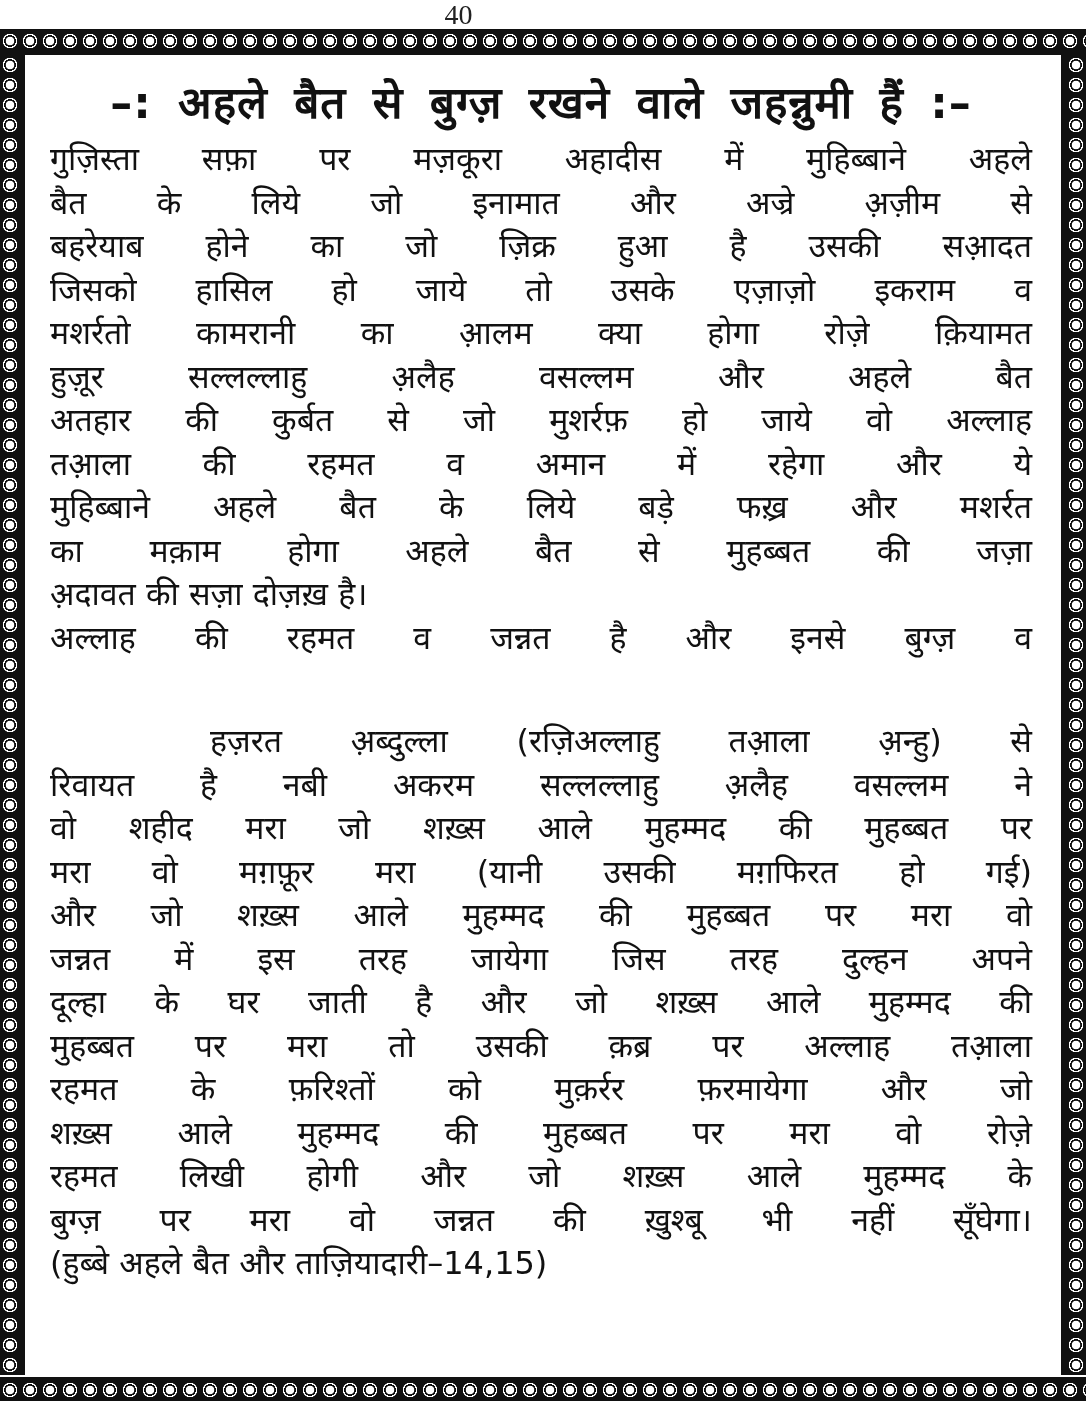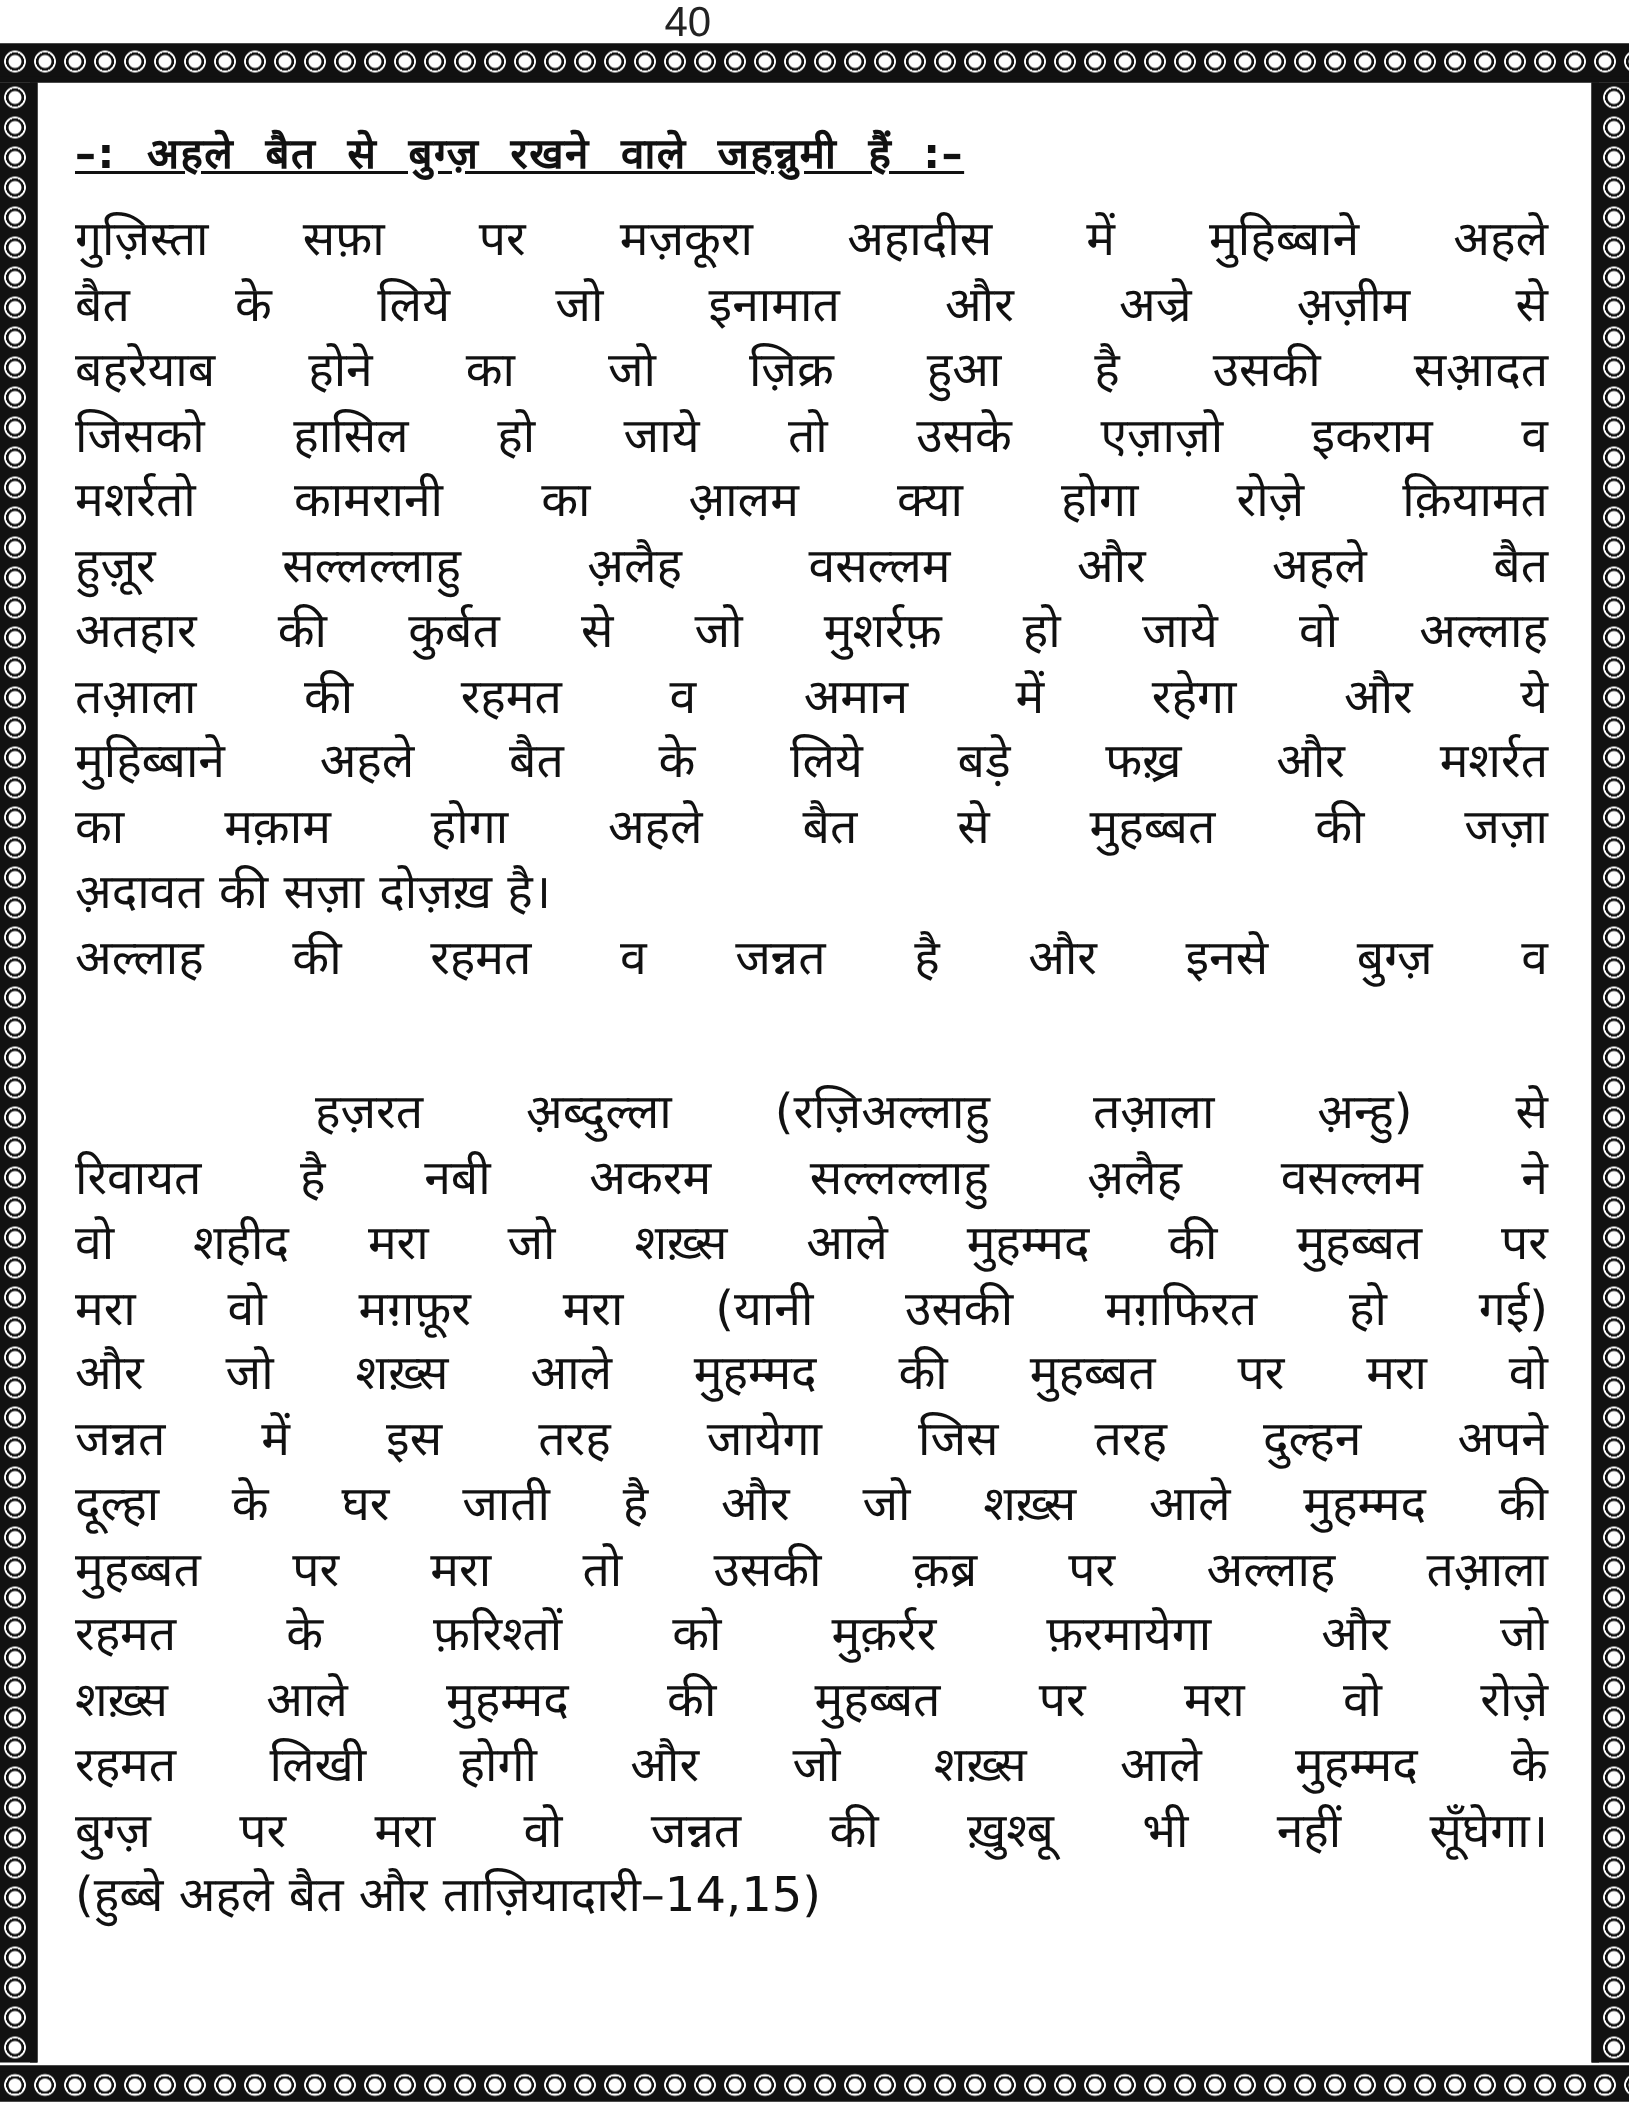--- a/index.html
+++ b/index.html
@@ -1,35 +1,35 @@
 <!DOCTYPE html>
 <html><head>
 <meta charset="utf-8">
 <style>
   html, body { margin:0; padding:0; background:#ffffff; }
   body { width:1086px; height:1405px; position:relative; overflow:hidden;
          font-family:"DejaVu Sans", "Liberation Sans", sans-serif; color:#111; }
   .page-number { position:absolute; top:0; left:0; width:917px; text-align:center;
-         font-family:Liberation Sans, sans-serif; font-size:28px; line-height:30px; color:#222; }
+         font-family:Liberation Serif, serif; font-size:28px; line-height:30px; color:#222; }
   .frame { position:absolute; left:0; top:29px; width:1086px; height:1372px; box-sizing:border-box; }
   .band { position:absolute; background-color:#111;
           background-image: radial-gradient(circle at 50% 50%, #fff 0 4px, transparent 4.6px),
                             radial-gradient(circle at 50% 50%, transparent 0 6px, #fff 6px 7px, transparent 7.5px);
   }
   .band.top { left:0; top:0; width:1086px; height:20px; background-size:20px 20px;
               border-top:2px solid #111; border-bottom:4px solid #111; box-sizing:content-box; }
   .band.bottom { left:0; bottom:0; width:1086px; height:18px; background-size:20px 18px;
               border-top:4px solid #111; border-bottom:2px solid #111; box-sizing:content-box; }
   .band.left { left:0; top:26px; width:20px; height:1320px; background-size:20px 20px;
               border-right:5px solid #111; box-sizing:content-box; }
   .band.right { right:0; top:26px; width:20px; height:1320px; background-size:20px 20px;
               border-left:5px solid #111; box-sizing:content-box; }
   .content { position:absolute; left:50px; top:78px; width:982px; }
-  .heading { font-size:28px; font-weight:bold; line-height:50px; 
-             letter-spacing:1px; word-spacing:10px; white-space:nowrap;text-decoration:underline; }
+  .heading { font-size:44px; font-weight:bold; line-height:50px; text-align:center;
+             letter-spacing:1px; word-spacing:10px; white-space:nowrap; }
   .line { font-size:32px; line-height:43.5px; white-space:nowrap;
           text-align:justify; text-align-last:justify; }
   .line.last { text-align-last:left; }
   .para1 { margin-top:10px; }
   .para2 { margin-top:60px; }
   .indent { padding-left:160px; }
 </style>
 </head>
 <body>
 

